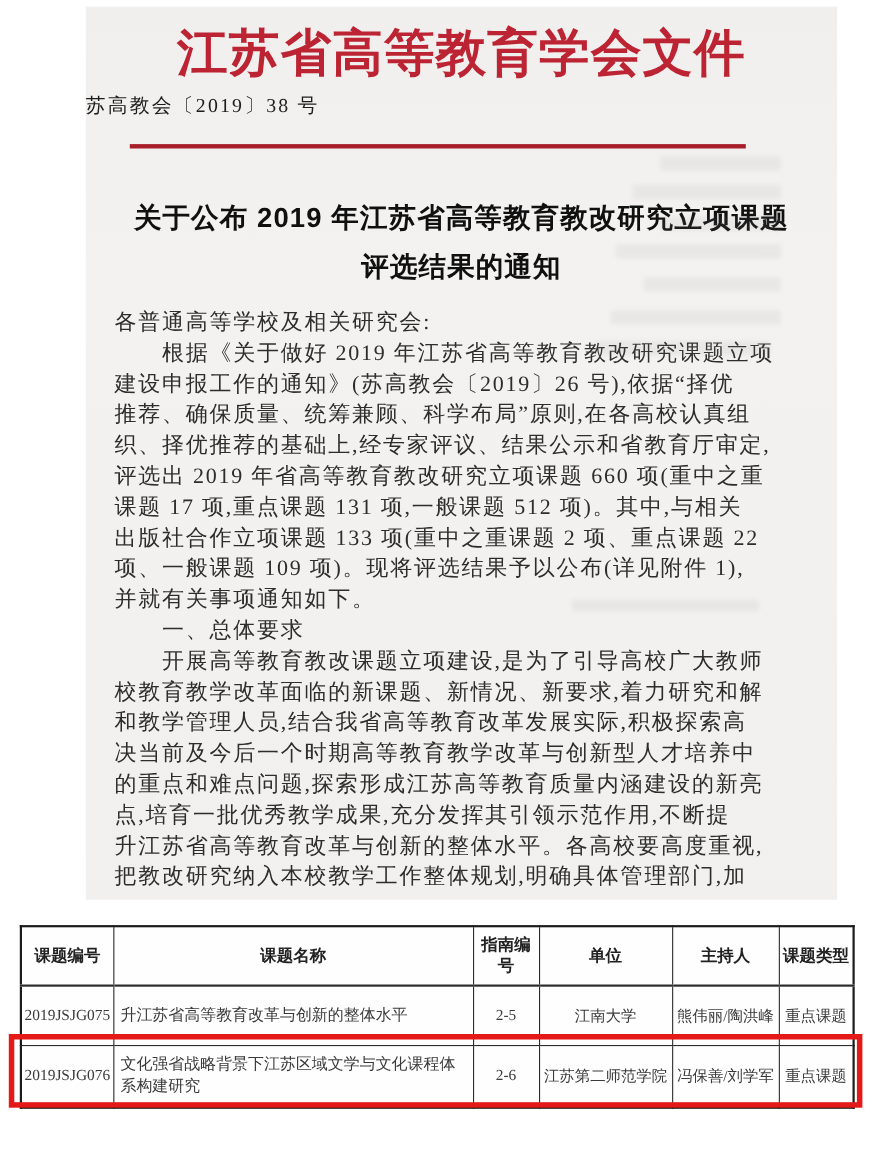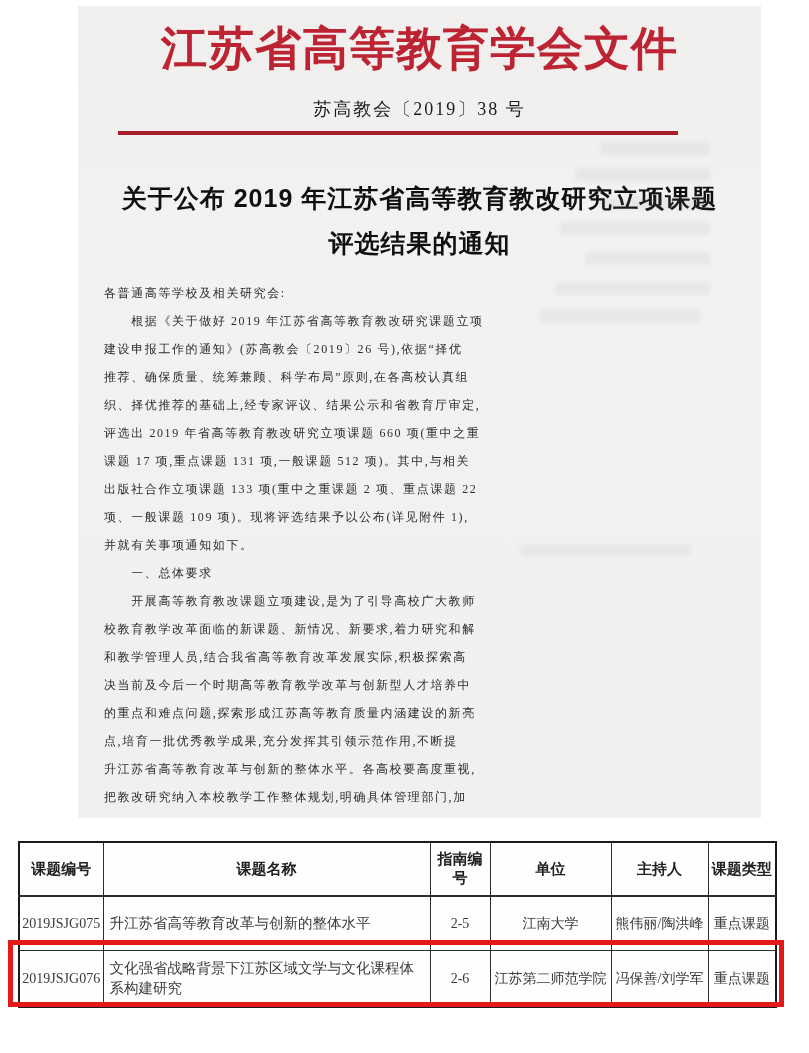--- a/index.html
+++ b/index.html
@@ -11,34 +11,34 @@
   .page{
     position:absolute;left:78px;top:6px;width:683px;height:812px;
     background:linear-gradient(180deg,#f0efed 0%,#f3f2f0 30%,#f1f0ee 100%);
   }
   .org-title{
     position:absolute;top:12px;left:0;right:0;text-align:center;
     font-size:46px;font-weight:bold;color:#bd2433;letter-spacing:1px;
     font-family:"Liberation Serif","DejaVu Serif",serif;white-space:nowrap;
   }
   .doc-number{
-    position:absolute;top:91px;left:0;right:0;text-align:center;
+    position:absolute;top:78px;left:0;right:0;text-align:left;
     font-size:18px;color:#1c1c1c;letter-spacing:2px;white-space:nowrap;
   }
   .red-rule{
     position:absolute;top:125px;left:40px;width:560px;height:4px;background:#a81f2b;
   }
   .doc-title{
     position:absolute;top:170px;left:0;right:0;text-align:center;
     font-size:25px;font-weight:bold;color:#101010;line-height:45px;letter-spacing:1px;
     font-family:"Liberation Sans","DejaVu Sans",sans-serif;
   }
   .body-text{
     position:absolute;left:26px;top:273px;width:602px;
-    font-size:12px;line-height:28px;color:#2d2d2d;letter-spacing:1.6px;
+    font-size:20px;line-height:28px;color:#2d2d2d;letter-spacing:1.6px;
   }
   .body-text .line{height:28px;white-space:nowrap;}
   
   .ghost{position:absolute;opacity:0.10;filter:blur(2px);background:#8f8f98;border-radius:2px;}
   
   .results-table{
     position:absolute;left:18px;top:841px;width:757px;
     border-collapse:collapse;table-layout:fixed;background:#fffefe;
     border:2px solid #1b1b1b;color:#3a3a3a;
     font-family:"Liberation Serif","DejaVu Serif",serif;

